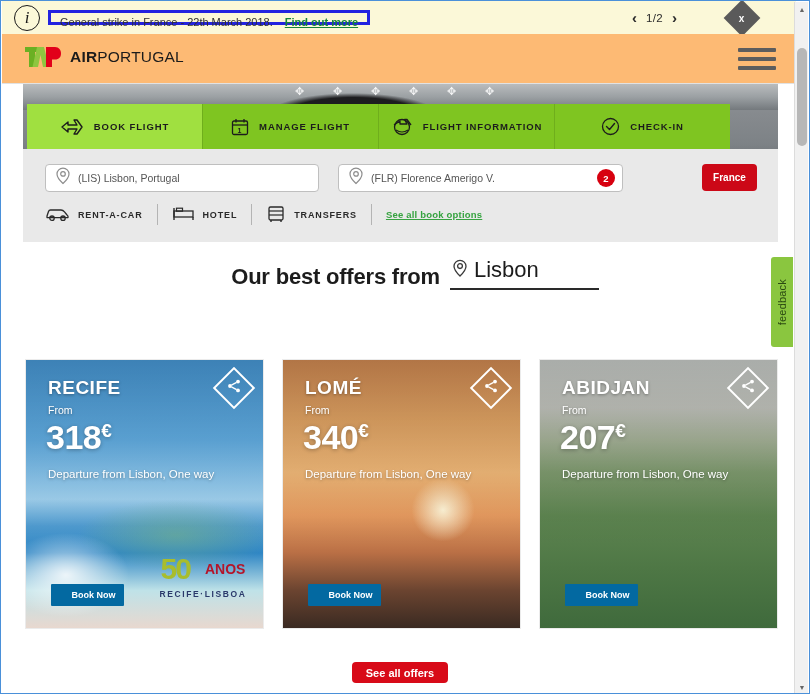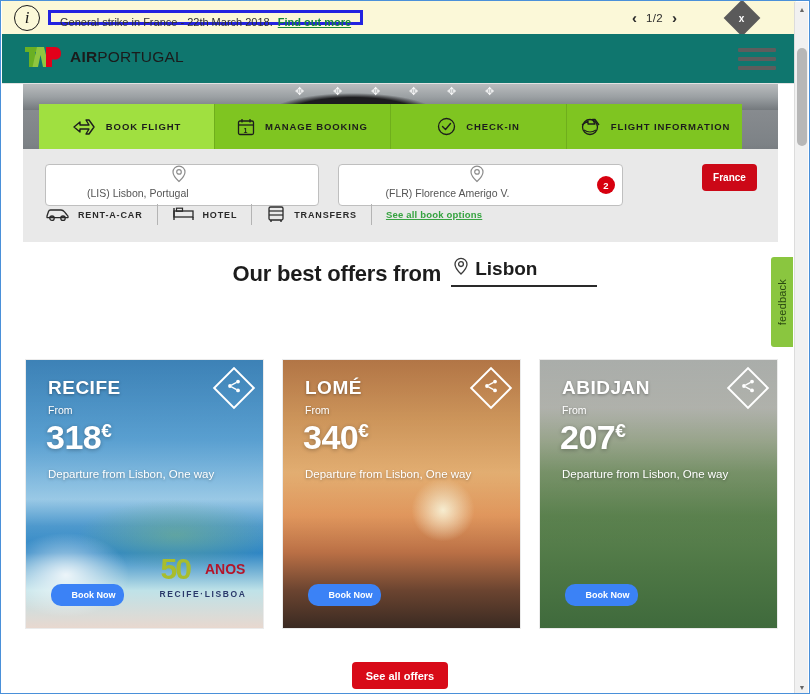--- a/index.html
+++ b/index.html
@@ -31,21 +31,21 @@
     display: flex; align-items: center; justify-content: center;
     font-family: "Liberation Serif", serif;
     font-size: 17px; font-style: italic; color: #1a1a1a;
     line-height: 1;
   }
   .alert-msg-box {
     margin-left: 8px;
     border: 3px solid #2323e0;
     background: #fbf8d8;
     padding: 3px 9px 4px 9px;
-    display: flex; align-items: baseline; gap: 5px;
+    display: flex; align-items: baseline; gap: 12px;
     height: 15px;
   }
   .alert-msg-text { font-size: 11px; color: #2f2f2f; white-space: nowrap; }
   .alert-link {
     font-size: 11px; color: #13833b; font-weight: bold;
     text-decoration: underline; white-space: nowrap;
   }
   .alert-nav {
     position: absolute; left: 630px; top: 8px;
     display: flex; align-items: center; gap: 9px;
@@ -63,21 +63,21 @@
   }
   .alert-close span {
     transform: rotate(-45deg);
     color: #fff; font-size: 10px; font-weight: bold;
   }
 
   
   .site-header {
     position: absolute; left: 1px; top: 33px;
     width: 794px; height: 50px;
-    background: #0f766e;
+    background: #fdba74;
     border-bottom: 1px solid #e2e2e2;
     padding-left: 42px;
   }
   .logo-wrap {
     position: absolute; left: 22px; top: 11px;
     display: flex; align-items: center; gap: 8px;
   }
   .logo-mark {
     position: relative; width: 38px; height: 24px;
     display: block;
@@ -107,21 +107,21 @@
     background:
       radial-gradient(ellipse 120px 30px at 330px 30px, #1d1d1f 0%, #1d1d1f 55%, rgba(29,29,31,0) 70%),
       linear-gradient(180deg,#b9bcbe 0%,#9ba0a3 50%,#74797d 100%);
   }
   .hero-photo .spark {
     position: absolute; top: 1px;
     color: #ffffff; font-size: 11px; opacity: .85;
   }
 
   .tabs {
-    position: absolute; left: 16px; top: 20px;
+    position: absolute; left: 4px; top: 20px;
     width: 703px; height: 45px;
     display: flex;
   }
   .tab {
     flex: 1 1 0;
     display: flex; align-items: center; justify-content: center;
     gap: 10px;
     background: #7fc521;
     color: #1c1c1c;
     font-size: 9.5px; font-weight: bold; letter-spacing: .9px;
@@ -143,27 +143,27 @@
     position: absolute; left: 0; top: 65px;
     width: 755px; height: 93px;
     background: #e9e9e9;
   }
   .fieldrow {
     position: absolute; left: 22px; top: 15px;
     display: flex; align-items: center; gap: 19px;
   }
   .field {
     position: relative;
-    height: 42px;
+    height: 28px;
     background: #fff;
     border: 1px solid #bfbfbf;
     border-radius: 4px;
     display: flex; align-items: center;
+    padding-left: 9px;
     cursor: text;
-    flex-direction: column;
   }
   .field.origin { width: 274px; }
   .field.dest { width: 285px; }
   .field .pin { flex: 0 0 auto; margin-right: 7px; }
   .field input {
     border: none; outline: none; background: transparent;
     font-family: "Liberation Sans", sans-serif;
     font-size: 10.5px; color: #555; width: 190px;
   }
   .badge {
@@ -203,21 +203,21 @@
   }
   .offers-title {
     font-size: 22px; font-weight: bold; color: #1c1c1c; letter-spacing: -.2px;
   }
   .city-select {
     display: flex; align-items: center; gap: 6px;
     border-bottom: 2px solid #2a2a2a;
     padding: 0 60px 5px 2px;
     cursor: pointer;
   }
-  .city-name { font-size: 19px; font-weight: bold; color: #1c1c1c; }
+  .city-name { font-size: 22px; font-weight: normal; color: #1c1c1c; }
 
   
   .cards {
     position: absolute; left: 22px; top: 358px;
     width: 755px; height: 270px;
     display: flex; gap: 18px; justify-content: flex-end;
   }
   .card {
     position: relative;
     width: 239px; height: 270px;
@@ -274,41 +274,41 @@
     width: 30px; height: 30px;
     border: 2px solid #fff;
     transform: rotate(45deg);
     display: flex; align-items: center; justify-content: center;
     cursor: pointer;
   }
   .share-diamond .g { transform: rotate(-45deg); }
   .book-btn {
     position: absolute; left: 25px; bottom: 22px;
     width: 73px; height: 22px;
-    background: #3b82f6; color: #fff;
-    border: none; border-radius: 10px;
+    background: #0369a1; color: #fff;
+    border: none; border-radius: 1px;
     font-family: "Liberation Sans", sans-serif;
     font-size: 9px; font-weight: bold;
     cursor: pointer;
     padding-left: 12px;
   }
   .anos-badge {
     position: absolute; right: 6px; bottom: 14px;
     width: 108px; height: 60px;
     text-align: center;
   }
   .anos-top { display: flex; align-items: center; justify-content: center; gap: 15px; }
   .anos-50 { font-size: 30px; font-weight: bold; color: #a8bd2d; line-height: 1; letter-spacing: -2px; }
   .anos-word { font-size: 14px; font-weight: bold; color: #b4152a; letter-spacing: 0px; }
   .anos-line { font-size: 8.5px; font-weight: bold; color: #2b3a6b; letter-spacing: 1.6px; margin-top: 5px; }
 
   
   .seeall-btn {
     position: absolute; left: 351px; top: 661px;
-    width: 96px; height: 27px;
+    width: 96px; height: 21px;
     background: #d80a18; color: #fff;
     border: none; border-radius: 4px;
     font-family: "Liberation Sans", sans-serif;
     font-size: 11px; font-weight: bold;
     cursor: pointer;
   }
 
   
   .feedback-tab {
     position: absolute; right: 16px; top: 256px;
@@ -408,40 +408,40 @@
       <div class="tab">
         <span>
           <svg width="18" height="18" viewBox="0 0 18 18">
               <rect x="1.5" y="3" width="15" height="13.5" rx="1.5" fill="none" stroke="#1c1c1c" stroke-width="1.3"></rect>
               <line x1="1.5" y1="7" x2="16.5" y2="7" stroke="#1c1c1c" stroke-width="1.3"></line>
               <line x1="5" y1="1" x2="5" y2="4.5" stroke="#1c1c1c" stroke-width="1.3"></line>
               <line x1="13" y1="1" x2="13" y2="4.5" stroke="#1c1c1c" stroke-width="1.3"></line>
               <text x="9" y="14.5" font-size="7" text-anchor="middle" fill="#1c1c1c" font-family="Liberation Sans">1</text>
             </svg>
         </span>
-        <span>MANAGE BOOKING</span>
-      </div>
-      <div class="tab">
-        <span>
-          <svg width="19" height="19" viewBox="0 0 19 19">
-              <circle cx="9.5" cy="9.5" r="8" fill="none" stroke="#1c1c1c" stroke-width="1.3"></circle>
-              <path d="M5.5 9.5 L8.5 12.5 L13.5 6.5" fill="none" stroke="#1c1c1c" stroke-width="1.4" stroke-linecap="round" stroke-linejoin="round"></path>
-            </svg>
-        </span>
-        <span>CHECK-IN</span>
+        <span>MANAGE FLIGHT</span>
       </div>
       <div class="tab">
         <span>
           <svg width="22" height="19" viewBox="0 0 22 19">
               <circle cx="11" cy="10" r="7.5" fill="none" stroke="#1c1c1c" stroke-width="1.3"></circle>
               <path d="M3 8 L9 4 L9 7 L16 7 L13.5 2.5 L16 2.5 L20 8" fill="none" stroke="#1c1c1c" stroke-width="1.3" stroke-linejoin="round"></path>
               <path d="M5 13 Q11 17 17 13" fill="none" stroke="#1c1c1c" stroke-width="1.2"></path>
             </svg>
         </span>
         <span>FLIGHT INFORMATION</span>
+      </div>
+      <div class="tab">
+        <span>
+          <svg width="19" height="19" viewBox="0 0 19 19">
+              <circle cx="9.5" cy="9.5" r="8" fill="none" stroke="#1c1c1c" stroke-width="1.3"></circle>
+              <path d="M5.5 9.5 L8.5 12.5 L13.5 6.5" fill="none" stroke="#1c1c1c" stroke-width="1.4" stroke-linecap="round" stroke-linejoin="round"></path>
+            </svg>
+        </span>
+        <span>CHECK-IN</span>
       </div>
     </div>
 
     <div class="searchpanel">
       <div class="fieldrow">
         <div class="field origin">
           <span class="pin">
             <svg width="16" height="18" viewBox="0 0 16 18">
                 <path d="M8 1.2 C4.6 1.2 2 3.8 2 7 C2 11 8 16.5 8 16.5 C8 16.5 14 11 14 7 C14 3.8 11.4 1.2 8 1.2 Z" fill="none" stroke="#8d8d8d" stroke-width="1.2"></path>
                 <circle cx="8" cy="6.9" r="2.3" fill="none" stroke="#8d8d8d" stroke-width="1.2"></circle>

